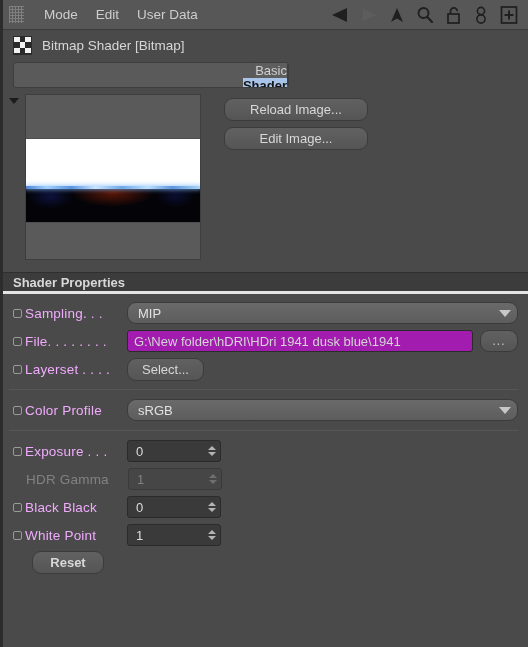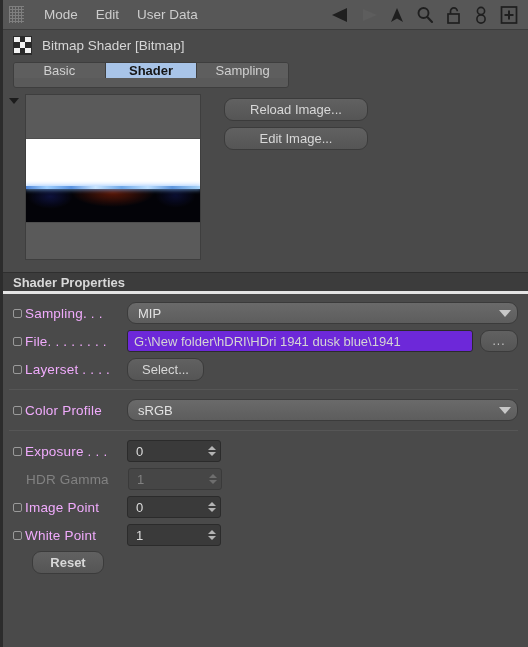--- a/index.html
+++ b/index.html
@@ -91,26 +91,27 @@
     color: #d6d6d6;
     font-size: 13.5px;
     white-space: nowrap;
   }
 
   
   .tabstrip {
     height: 26px;
     margin: 2px 0 0 10px;
     display: flex;
-    align-items: flex-start;
+    align-items: flex-end;
     width: 276px;
     background: #5a5a5a;
     border: 1px solid #3e3e3e;
     border-radius: 3px;
     overflow: hidden;
+    flex-direction: column;
   }
   .tab {
     flex: 1;
     display: flex;
     align-items: center;
     justify-content: center;
     font-size: 13px;
     color: #d0d0d0;
     background: #5e5e5e;
     border-right: 1px solid #3e3e3e;
@@ -269,21 +270,21 @@
   .chev {
     width: 0; height: 0;
     border-left: 6px solid transparent;
     border-right: 6px solid transparent;
     border-top: 7px solid #c8c8c8;
   }
 
   .textfield {
     flex: 1;
     height: 22px;
-    background: #6d28d9;
+    background: #a21caf;
     border: 1px solid #2b2b2b;
     border-radius: 3px;
     display: flex;
     align-items: center;
     padding: 0 6px;
     color: #d4d4d4;
     font-size: 13px;
     white-space: nowrap;
     overflow: hidden;
     cursor: text;
@@ -506,21 +507,21 @@
         <span class="nv">1</span>
         <span class="spin dim">
           <span class="up"></span>
           <span class="dn"></span>
         </span>
       </div>
     </div>
 
     <div class="prow">
       <div class="kdot"></div>
-      <div class="plabel">Image Point</div>
+      <div class="plabel">Black Black</div>
       <div class="numfield">
         <span class="nv">0</span>
         <span class="spin">
           <span class="up"></span>
           <span class="dn"></span>
         </span>
       </div>
     </div>
 
     <div class="prow">

